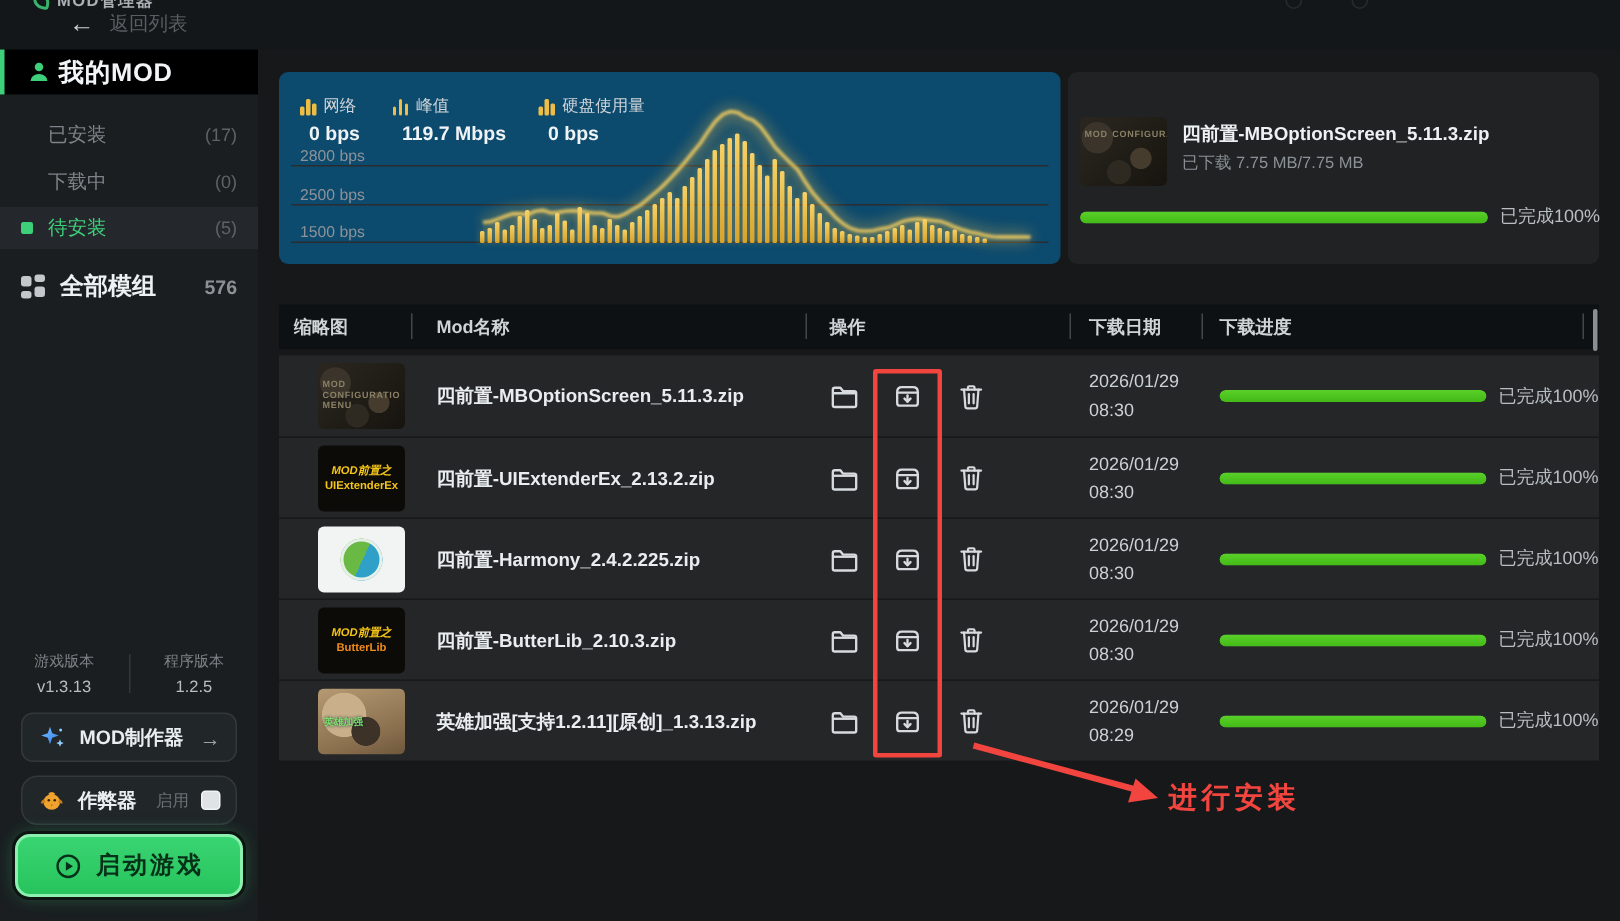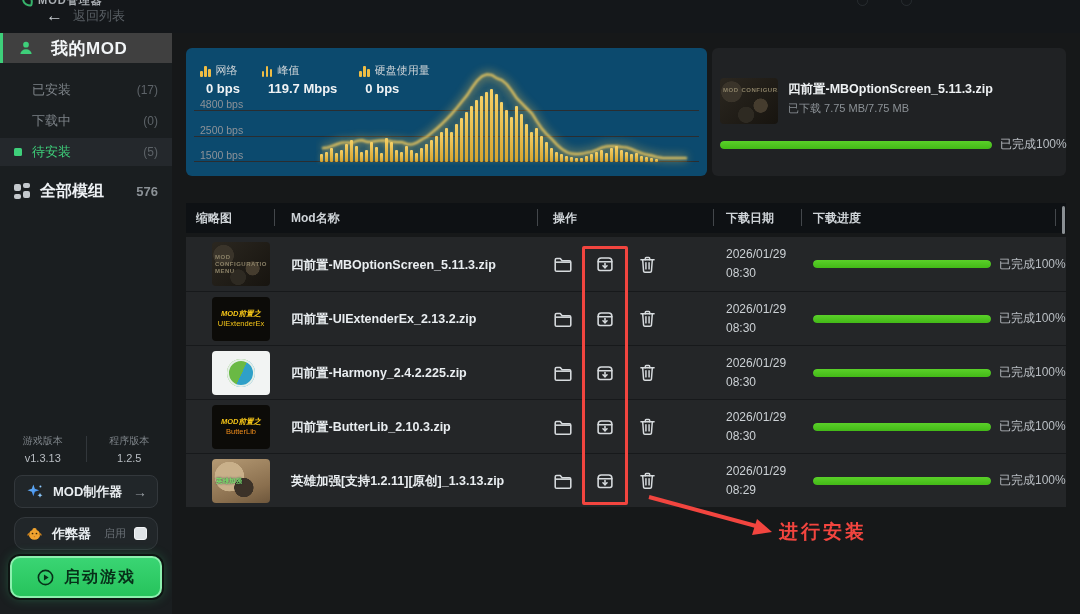--- a/index.html
+++ b/index.html
@@ -11,21 +11,21 @@
   .applogo{position:absolute;left:22px;top:-7px;display:flex;align-items:center;gap:5px;opacity:.85;}
   .logo-glyph{width:11px;height:11px;border:2px solid var(--green);border-radius:2px 7px 2px 7px;transform:rotate(8deg);}
   .logo-text{font-size:11px;font-weight:bold;color:#c6cbd0;letter-spacing:1px;}
   .back{position:absolute;left:46px;top:7px;display:flex;align-items:center;gap:10px;cursor:pointer;}
   .back-arrow{font-size:17px;color:#c9ced2;line-height:18px;}
   .back-label{font-size:13px;color:#585e63;}
   .winctl{position:absolute;top:-5px;width:11px;height:11px;border:1.5px solid #3a3f43;border-radius:50%;opacity:.5;}
 
   
   .sidebar{position:absolute;left:0;top:33px;width:172px;bottom:0;background:#1a1e20;}
-  .side-header{position:relative;height:30px;background:#404040;display:flex;align-items:center;padding-left:17px;gap:16px;cursor:pointer;}
+  .side-header{position:relative;height:30px;background:#000000;display:flex;align-items:center;padding-left:17px;gap:4px;cursor:pointer;}
   .side-header::before{content:"";position:absolute;left:0;top:0;bottom:0;width:3px;background:var(--green);}
   .side-header-label{font-size:17px;font-weight:bold;color:#f2f5f7;letter-spacing:.5px;}
   .side-items{margin-top:13px;}
   .side-item{position:relative;height:28px;margin-bottom:3px;display:flex;align-items:center;padding-left:32px;cursor:pointer;}
   .side-item .si-label{font-size:13px;color:#7d8388;}
   .side-item .si-count{position:absolute;right:14px;font-size:12px;color:#5d6368;}
   .side-item.active{background:#24282c;}
   .side-item.active .si-label{color:var(--green);}
   .side-item .bullet{position:absolute;left:14px;width:8px;height:8px;background:var(--green);border-radius:1.5px;}
   .side-allmods{position:relative;height:30px;margin-top:10px;display:flex;align-items:center;padding-left:14px;gap:10px;cursor:pointer;}
@@ -112,21 +112,21 @@
 
   
   .t-gears{background:
     radial-gradient(circle at 20% 30%, #3a342a 0 18%, transparent 19%),
     radial-gradient(circle at 70% 60%, #453c2e 0 14%, transparent 15%),
     radial-gradient(circle at 45% 80%, #2e2a22 0 16%, transparent 17%),
     linear-gradient(135deg,#2b2720,#17140f);}
   .t-gears span{font-size:6px;line-height:7px;color:#8a8066;letter-spacing:.5px;font-weight:bold;align-self:flex-start;padding-left:3px;}
   .t-yellow{background:#0c0b08;}
   .t-yellow .l1{font-size:7.5px;font-weight:bold;font-style:italic;color:#f5c518;line-height:10px;}
-  .t-yellow .l2{font-size:7.5px;font-weight:normal;line-height:10px;}
+  .t-yellow .l2{font-size:7.5px;font-weight:bold;line-height:10px;}
   .t-harmony{background:#f2f4f3;}
   .t-harmony .circ{width:28px;height:28px;border-radius:50%;background:linear-gradient(115deg,#6ab944 52%,#2fa0c8 52%);box-shadow:inset 0 0 0 2px #e6efe8;}
   .t-scene{background:
     radial-gradient(circle at 55% 65%, #3c3228 0 22%, transparent 23%),
     radial-gradient(circle at 30% 40%, #c9b08a 0 30%, transparent 31%),
     linear-gradient(160deg,#b59a74,#8a6f4e 70%,#6e573c);}
   .t-scene span{font-size:6.5px;font-weight:bold;color:#7ee06a;text-shadow:0 0 2px #123;align-self:flex-start;padding-left:4px;padding-top:1px;}
 
   
   .scroll-thumb{position:absolute;left:890px;top:173px;width:3px;height:28px;background:#8a8f93;border-radius:2px;cursor:pointer;}
@@ -281,21 +281,21 @@
             </div>
             <div class="stat-value">0 bps</div>
           </div>
         </div>
       <div>
         <div class="gridline" style="top:62px;"></div>
         <div class="gridline" style="top:88px;"></div>
         <div class="gridline" style="top:113px;"></div>
       </div>
       <div>
-          <span class="axis-label" style="top: 50px;">4800 bps</span>
+          <span class="axis-label" style="top: 50px;">2800 bps</span>
           <span class="axis-label" style="top: 76px;">2500 bps</span>
           <span class="axis-label" style="top: 101px;">1500 bps</span>
         </div>
       <svg class="curve" width="380" height="128">
         <defs>
           <filter id="blur1" x="-30%" y="-30%" width="160%" height="160%">
               <feGaussianBlur stdDeviation="5"></feGaussianBlur>
             </filter>
           <filter id="blur2" x="-30%" y="-30%" width="160%" height="160%">
               <feGaussianBlur stdDeviation="1.2"></feGaussianBlur>

